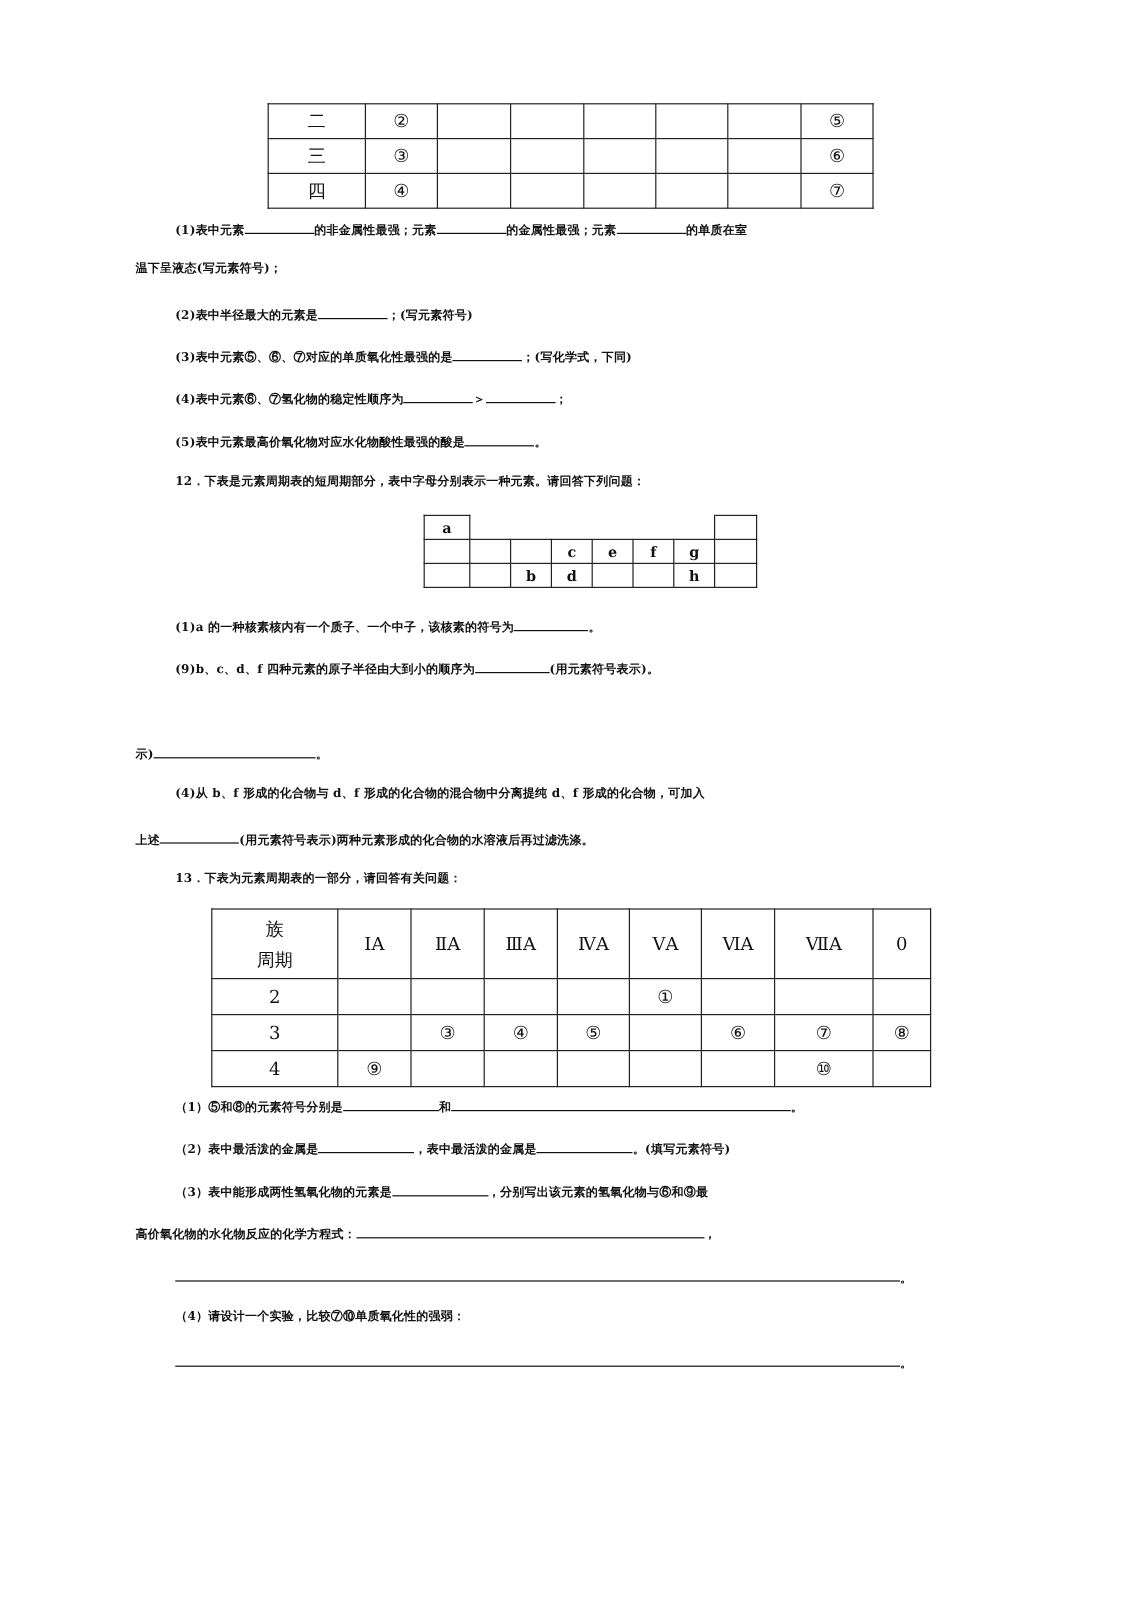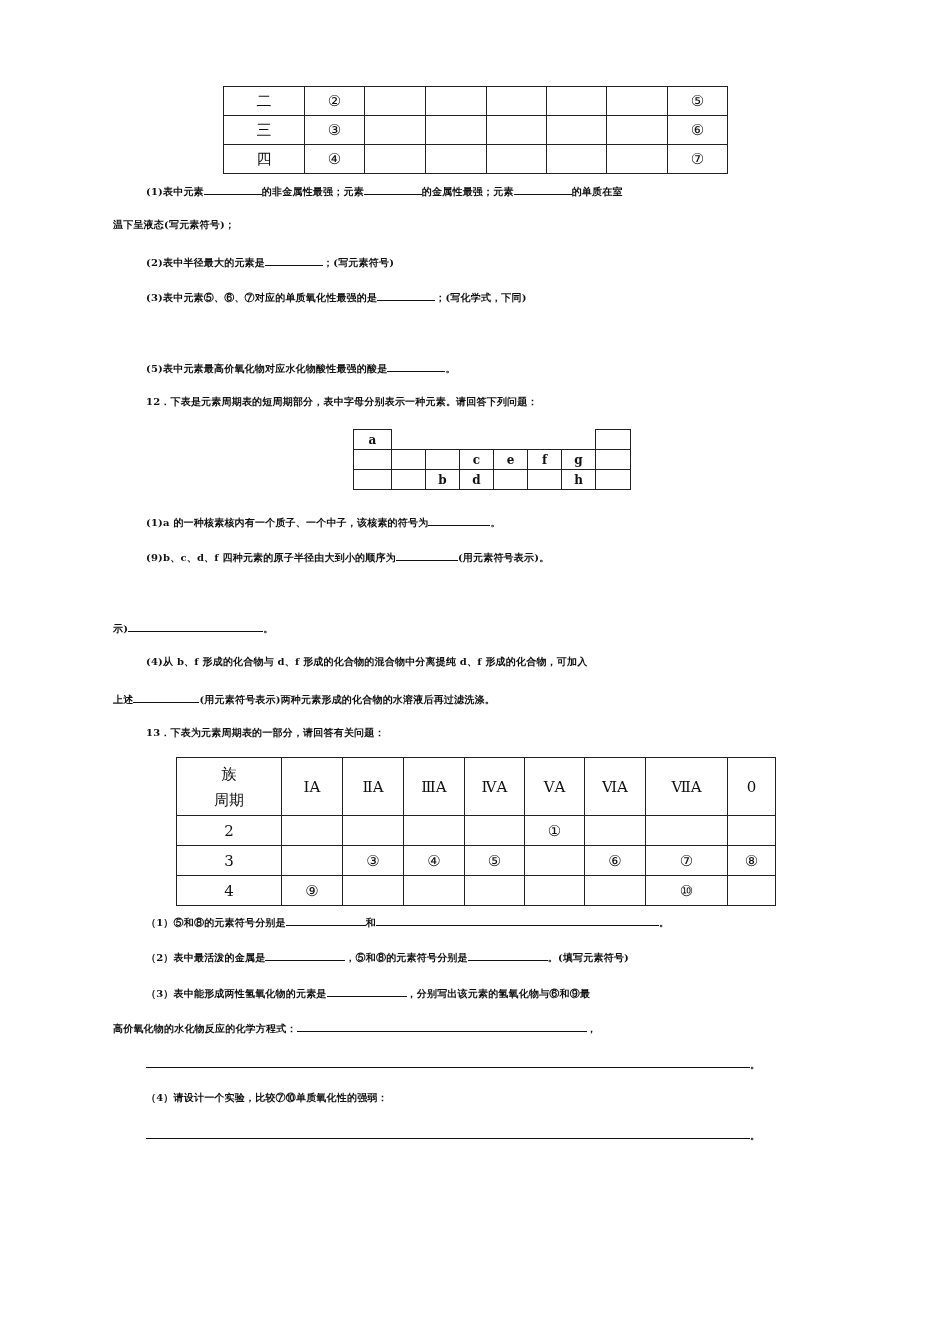--- a/index.html
+++ b/index.html
@@ -66,20 +66,23 @@
   <div class="line" style="left:113px; top:215px;">温下呈液态(写元素符号)；</div>
 
   <div class="line" style="left:146px; top:251px;">
     <span>(2)表中半径最大的元素是</span><span class="blank" style="width:58px"></span><span>；(写元素符号)</span>
   </div>
 
   <div class="line" style="left:146px; top:286px;">
     <span>(3)表中元素⑤、⑥、⑦对应的单质氧化性最强的是</span><span class="blank" style="width:58px"></span><span>；(写化学式，下同)</span>
   </div>
 
+  <div class="line" style="left:146px; top:321px;">
+    <span>(4)表中元素⑥、⑦氢化物的稳定性顺序为</span><span class="blank" style="width:58px"></span><span>＞</span><span class="blank" style="width:58px"></span><span>；</span>
+  </div>
 
   <div class="line" style="left:146px; top:357px;">
     <span>(5)表中元素最高价氧化物对应水化物酸性最强的酸是</span><span class="blank" style="width:58px"></span><span>。</span>
   </div>
 
   <div class="line" style="left:146px; top:392px;">12．下表是元素周期表的短周期部分，表中字母分别表示一种元素。请回答下列问题：</div>
 
   <table class="grid" id="t12">
     <tbody>
         <tr>
@@ -186,21 +189,21 @@
       <td></td>
     </tr>
   </tbody>
     </table>
 
   <div class="line" style="left:146px; top:911px;">
     <span>（1）⑤和⑧的元素符号分别是</span><span class="blank" style="width:80px"></span><span>和</span><span class="blank" style="width:283px"></span><span>。</span>
   </div>
 
   <div class="line" style="left:146px; top:946px;">
-    <span>（2）表中最活泼的金属是</span><span class="blank" style="width:80px"></span><span>，⑤和⑧的元素符号分别是</span><span class="blank" style="width:80px"></span><span>。(填写元素符号)</span>
+    <span>（2）表中最活泼的金属是</span><span class="blank" style="width:80px"></span><span>，表中最活泼的金属是</span><span class="blank" style="width:80px"></span><span>。(填写元素符号)</span>
   </div>
 
   <div class="line" style="left:146px; top:982px;text-align:right;">
     <span>（3）表中能形成两性氢氧化物的元素是</span><span class="blank" style="width:80px"></span><span>，分别写出该元素的氢氧化物与⑥和⑨最</span>
   </div>
   <div class="line" style="left:113px; top:1017px;">
     <span>高价氧化物的水化物反应的化学方程式：</span><span class="blank" style="width:290px"></span><span>，</span>
   </div>
   <div class="line" style="left:146px; top:1053px;">
     <span class="blank" style="width:604px"></span><span>。</span>

